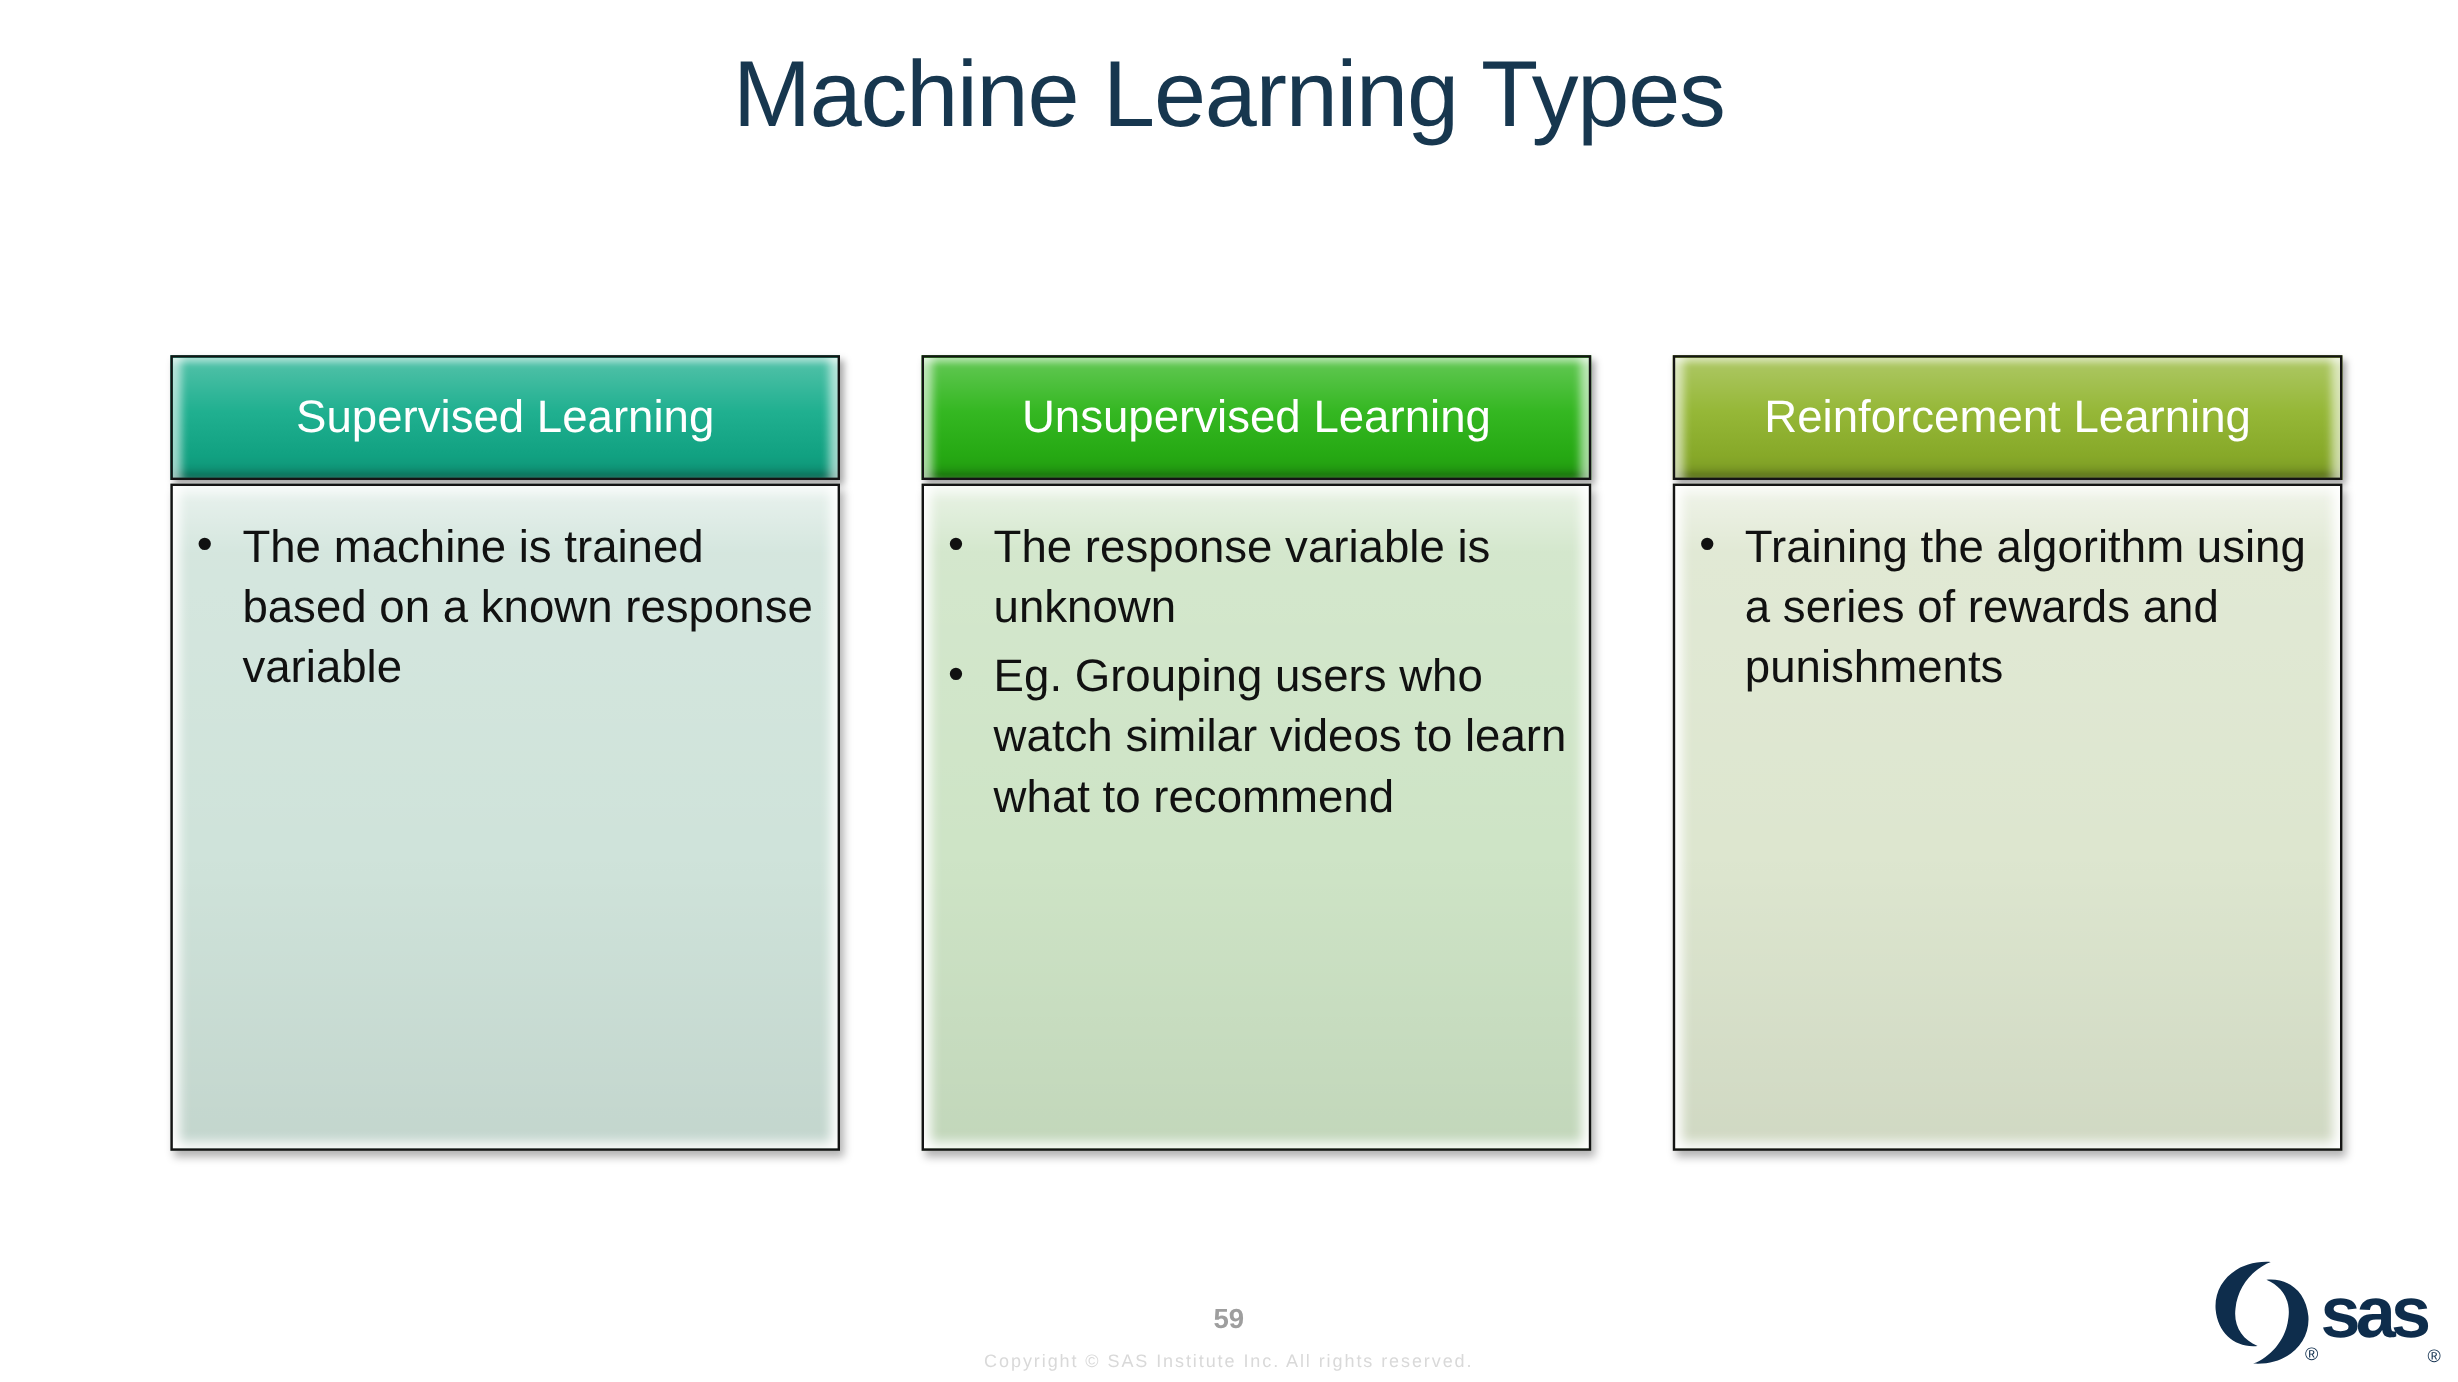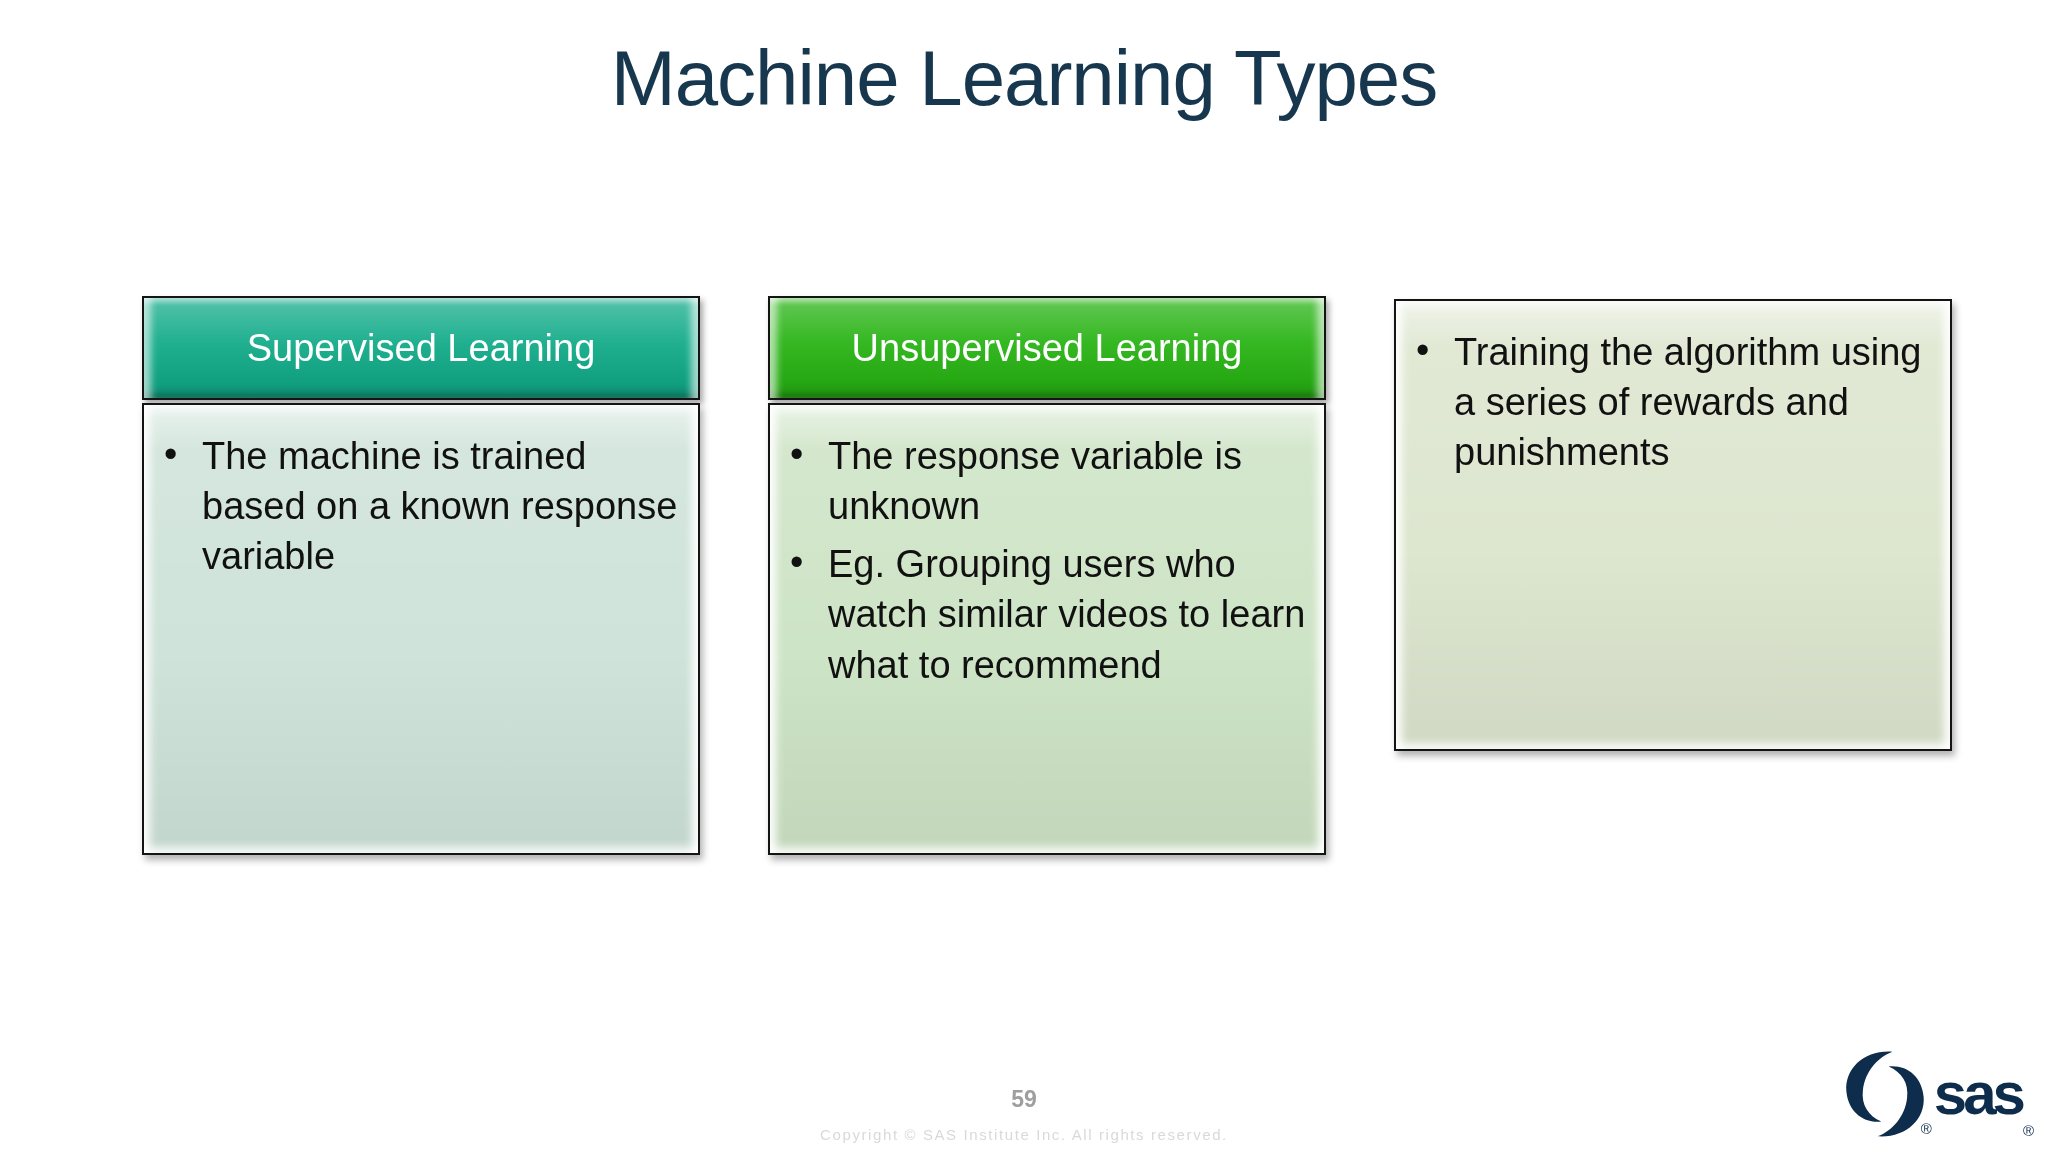--- a/index.html
+++ b/index.html
@@ -21,21 +21,21 @@
     color:#ffffff;font-size:38px;
     background-image:linear-gradient(to bottom,rgba(255,255,255,.28),rgba(255,255,255,.06) 45%,rgba(0,0,0,.06) 82%,rgba(0,0,0,.16));
     box-shadow:
       inset 12px 0 7px -5px rgba(255,255,255,.6),
       inset -12px 0 7px -5px rgba(255,255,255,.6),
       inset 0 7px 5px -3px rgba(255,255,255,.5),
       inset 0 -9px 7px -5px rgba(0,0,0,.28),
       3px 4px 6px rgba(0,0,0,.35);
   }
   .card-body{
-    box-sizing:border-box;height:452px;margin-top:3px;border:2px solid #141414;
+    box-sizing:border-box;height:556px;margin-top:3px;border:2px solid #141414;
     padding:26px 16px 0 10px;
     font-size:38px;line-height:1.32;color:#111;
     background-image:linear-gradient(to bottom,rgba(255,255,255,.55),rgba(255,255,255,.12) 10%,rgba(255,255,255,0) 55%,rgba(0,0,0,.06));
     box-shadow:
       inset 13px 0 9px -7px rgba(255,255,255,.95),
       inset -13px 0 9px -7px rgba(255,255,255,.95),
       inset 0 -13px 9px -7px rgba(255,255,255,.85),
       inset 0 13px 9px -7px rgba(255,255,255,.7),
       3px 5px 7px rgba(0,0,0,.3);
   }
@@ -87,20 +87,23 @@
       </div>
       <div class="card-body" style="background-color: rgb(206, 228, 198);">
         <ul>
           <li>The response variable is unknown</li>
           <li>Eg. Grouping users who watch similar videos to learn what to recommend</li>
         </ul>
       </div>
     </div>
 
     <div class="card">
+      <div class="card-header" style="background-color: rgb(143, 179, 43);">
+        <span>Reinforcement Learning</span>
+      </div>
       <div class="card-body" style="background-color: rgb(221, 230, 207);">
         <ul>
           <li>Training the algorithm using a series of rewards and punishments</li>
         </ul>
       </div>
     </div>
 
   </div>
 
   <div class="page-number" style="color: rgb(158, 158, 158);">59</div>

